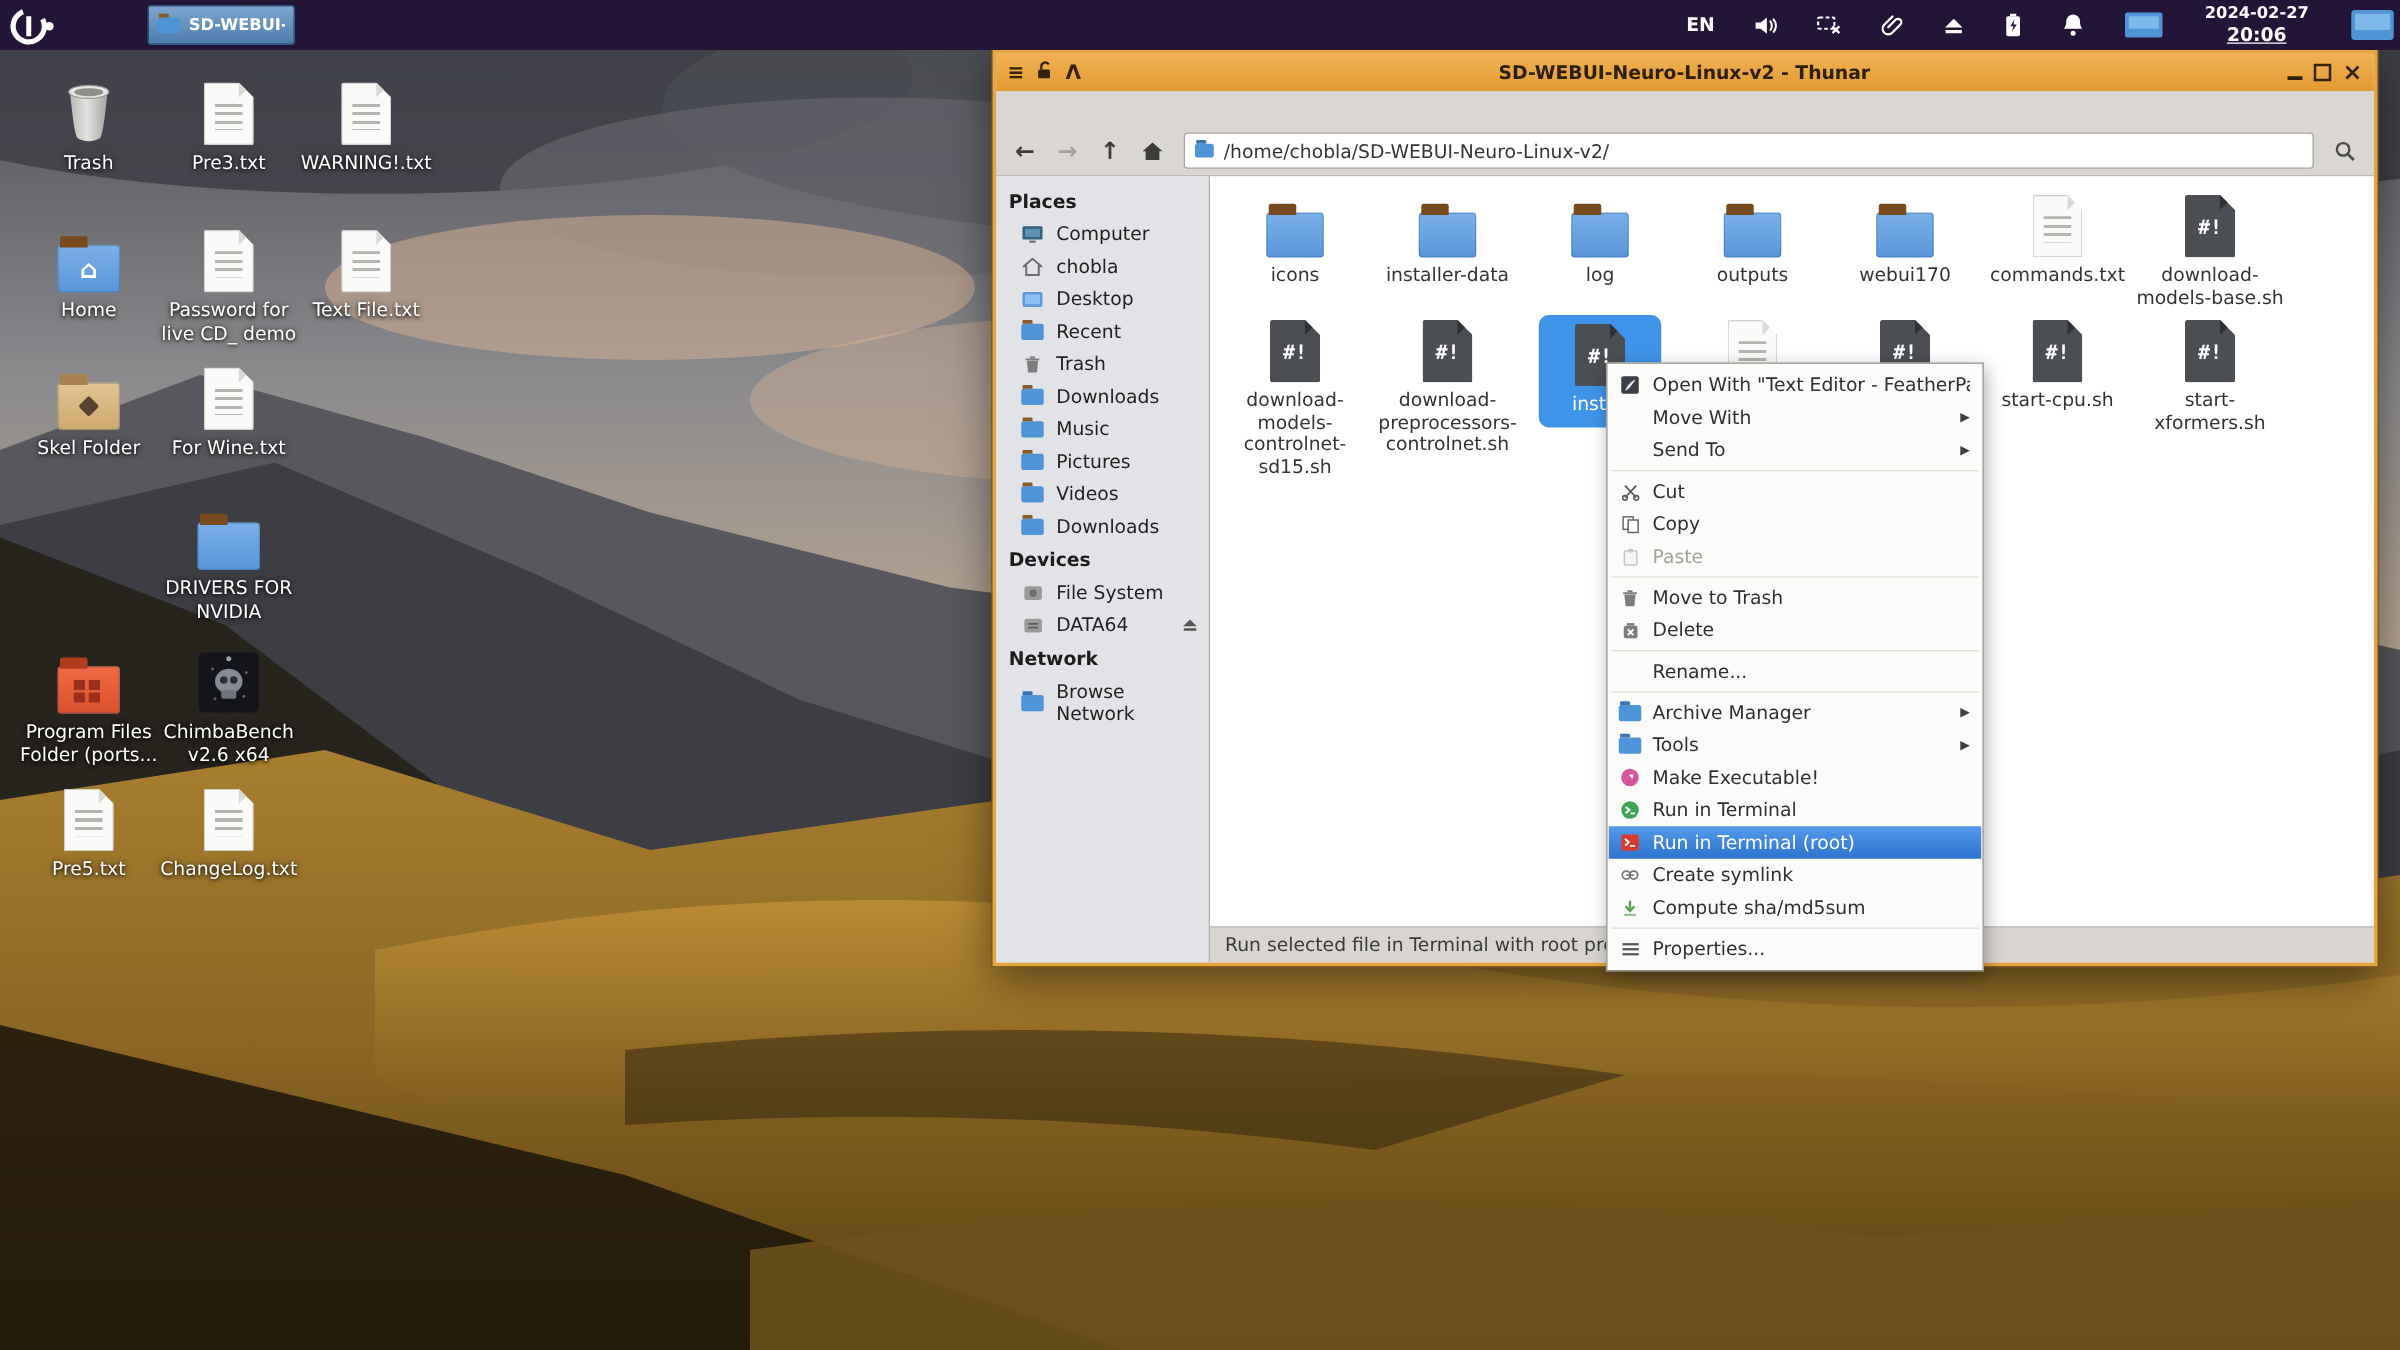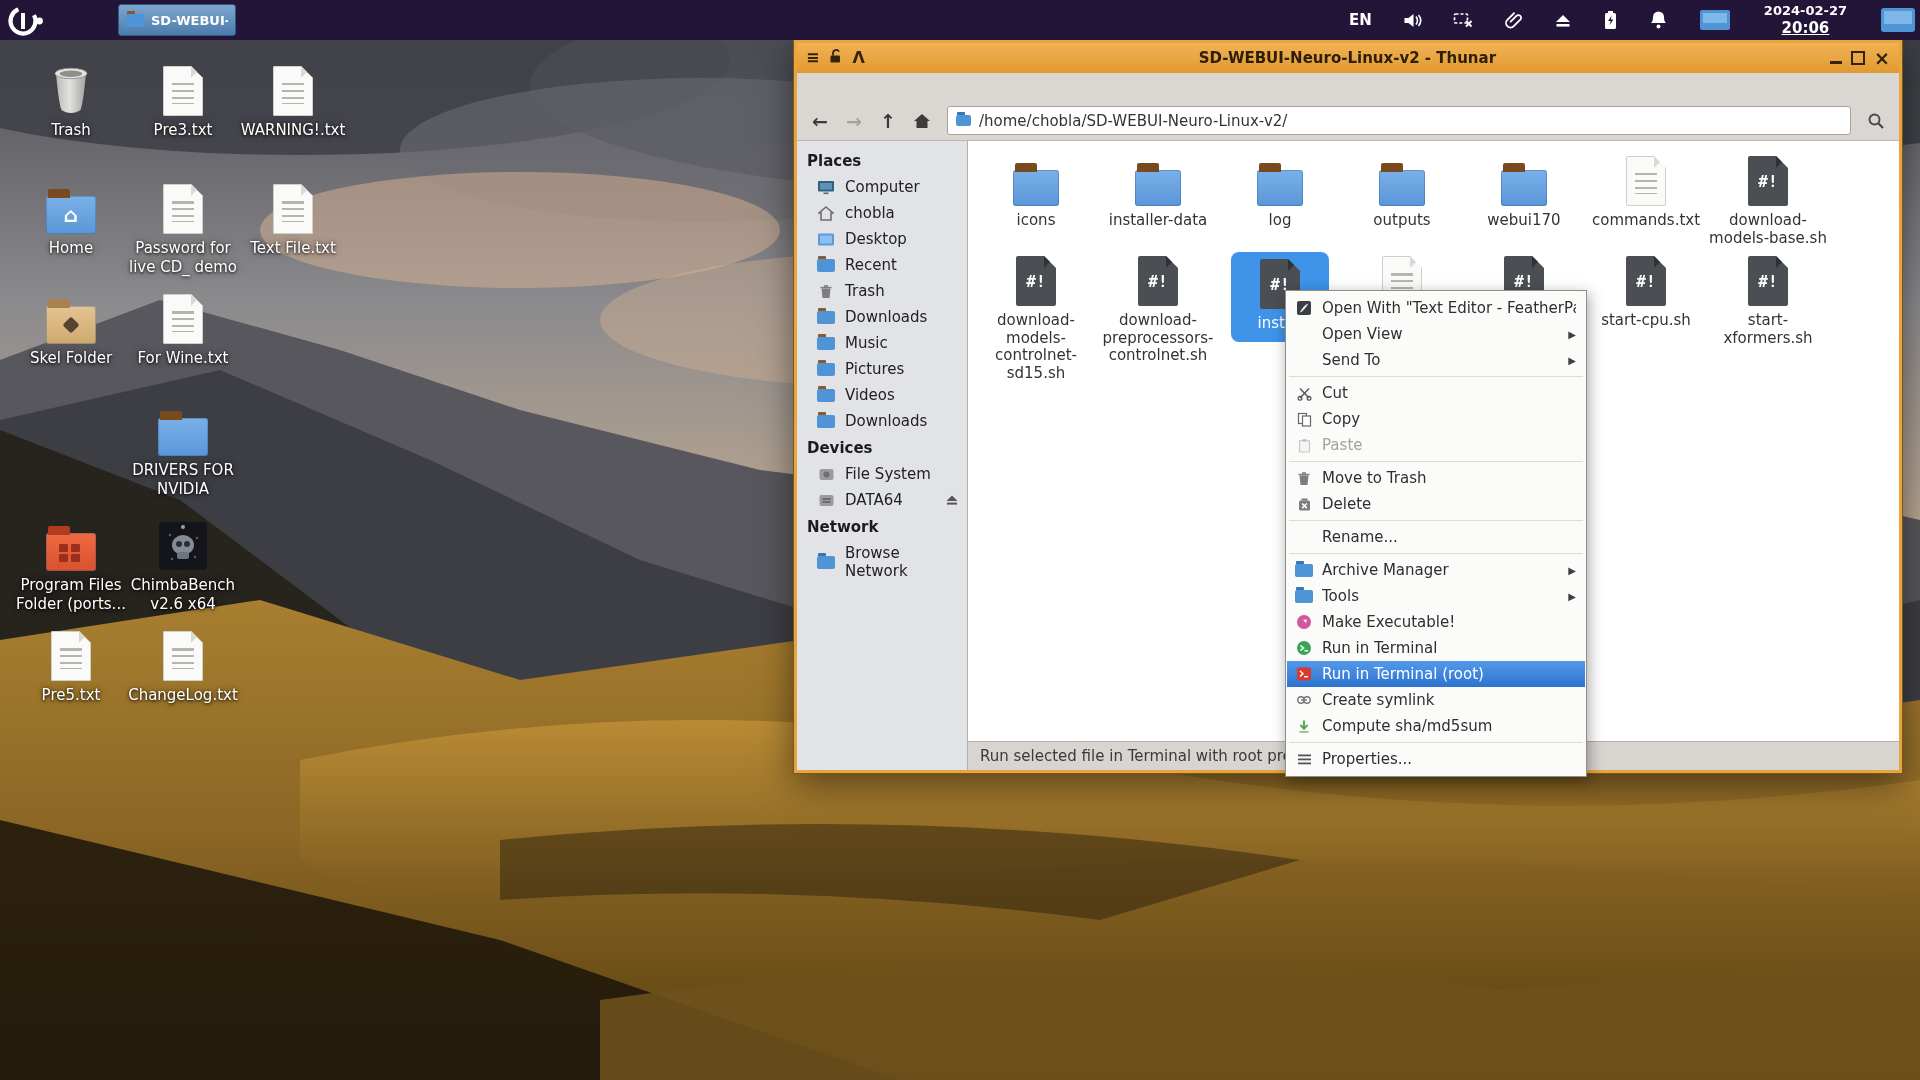--- a/index.html
+++ b/index.html
@@ -604,21 +604,21 @@
       <span class="mi-icon">
         <svg width="16" height="16" viewBox="0 0 16 16">
             <rect x="1" y="1" width="14" height="14" rx="2" fill="#3a3f46"></rect>
             <path d="M4 12.5 C6.5 7 9.5 4.5 12.5 3.5 C10.5 6.5 8.5 9.5 5.5 12 Z" fill="#e8e8e8"></path>
           </svg>
       </span>
       <span class="mi-label">Open With "Text Editor - FeatherPad"</span>
     </div>
     <div class="ci">
       <span class="mi-icon"></span>
-      <span class="mi-label">Open View</span>
+      <span class="mi-label">Move With</span>
       <span class="mi-arrow">▶</span>
     </div>
     <div class="ci">
       <span class="mi-icon"></span>
       <span class="mi-label">Send To</span>
       <span class="mi-arrow">▶</span>
     </div>
     <div class="sep"></div>
     <div class="ci">
       <span class="mi-icon">

